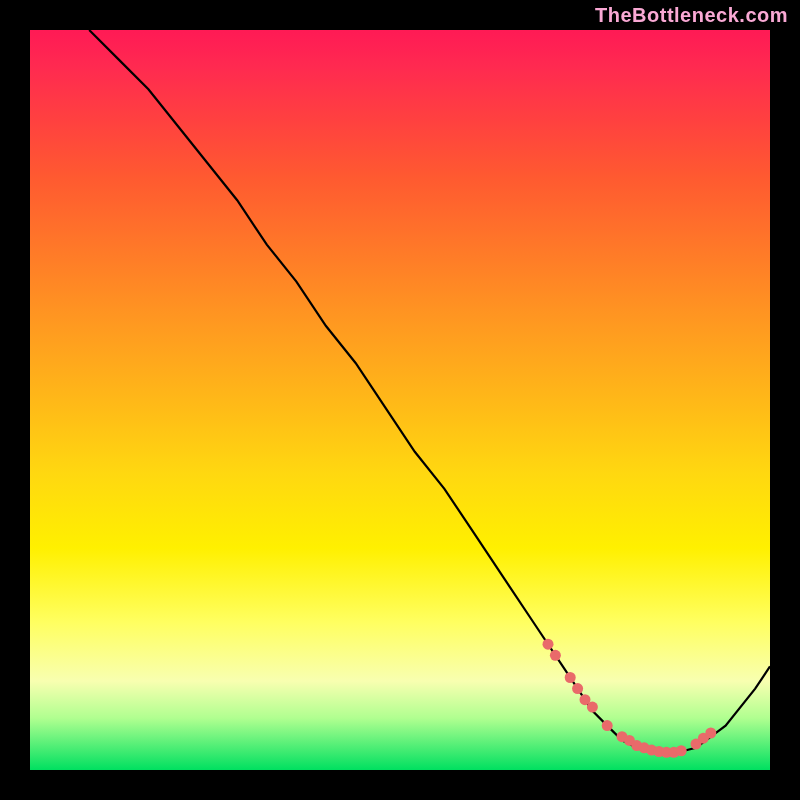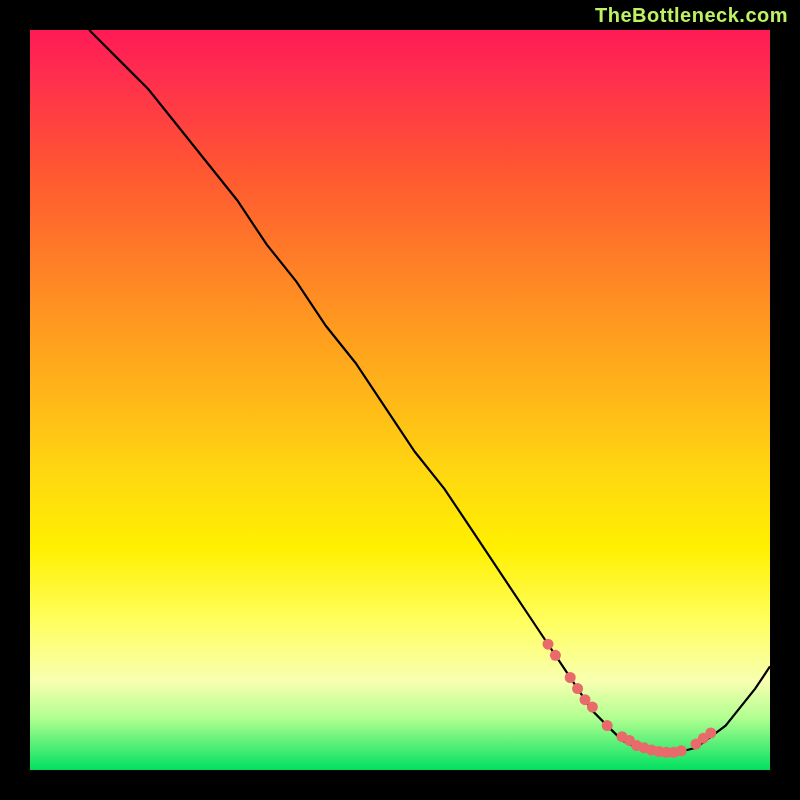--- a/index.html
+++ b/index.html
@@ -10,21 +10,21 @@
     position: relative;
     width: 800px;
     height: 800px;
     background: #000;
   }
 
   .watermark {
     position: absolute;
     top: 4px;
     right: 12px;
-    color: #bef264;
+    color: #f9a8d4;
     font-size: 20px;
     font-weight: bold;
     letter-spacing: 0.5px;
     z-index: 10;
   }
 
   .plot-area {
     position: absolute;
     left: 30px;
     top: 30px;

